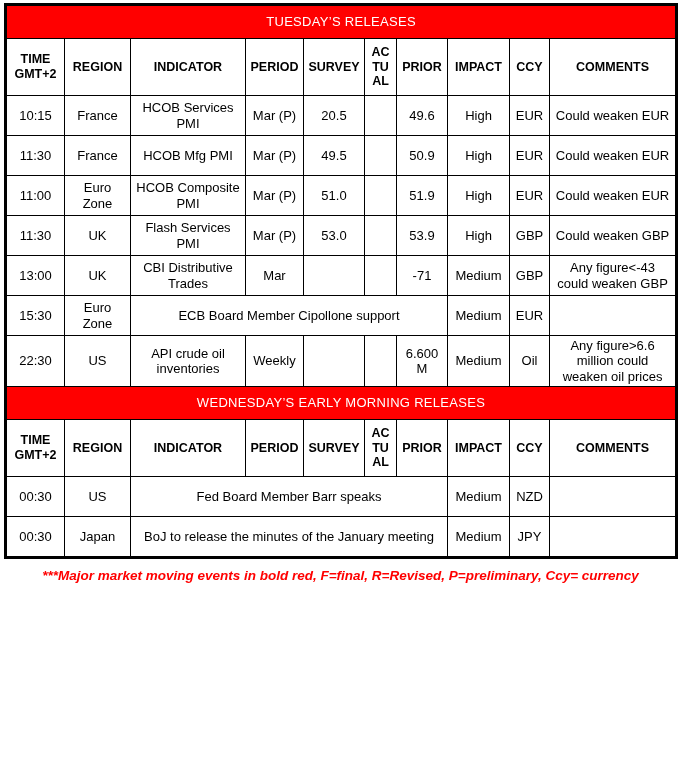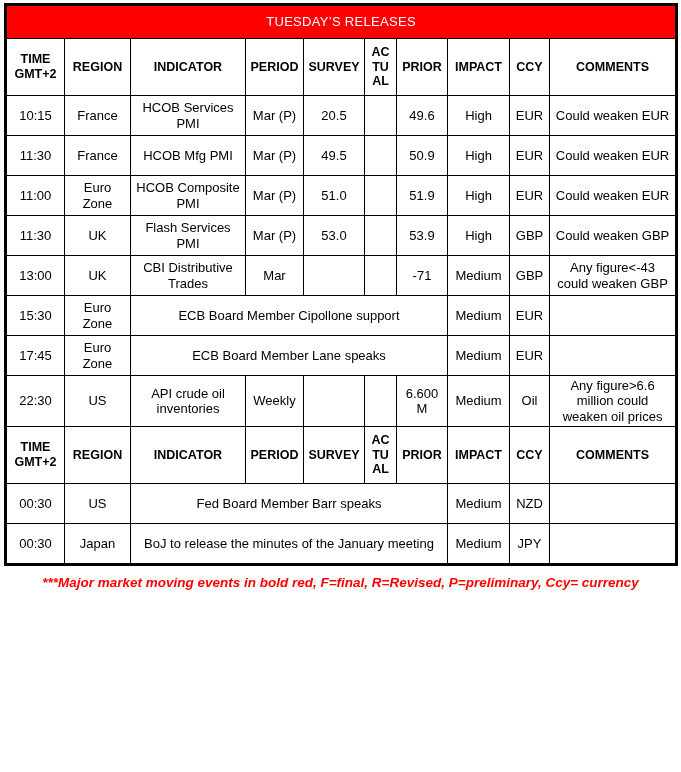--- a/index.html
+++ b/index.html
@@ -166,41 +166,35 @@
         <tr class="data-row">
           <td>15:30</td>
           <td>Euro
 Zone</td>
           <td colspan="5">ECB Board Member Cipollone support</td>
           <td>Medium</td>
           <td>EUR</td>
           <td></td>
         </tr>
         <tr class="data-row">
-          <td>17:45</td>
-          <td>Euro
-Zone</td>
-          <td colspan="5">ECB Board Member Lane speaks</td>
-          <td>Medium</td>
-          <td>EUR</td>
-          <td></td>
-        </tr>
-        <tr class="data-row">
           <td>22:30</td>
           <td>US</td>
           <td>API crude oil
 inventories</td>
           <td>Weekly</td>
           <td></td>
           <td></td>
           <td>6.600
 M</td>
           <td>Medium</td>
           <td>Oil</td>
           <td>Any figure&gt;6.6 million could weaken oil prices</td>
+        </tr>
+        <tr>
+          <td class="banner" colspan="10">WEDNESDAY’S EARLY MORNING RELEASES</td>
         </tr>
         <tr>
           <th>TIME
 GMT+2</th>
           <th>REGION</th>
           <th>INDICATOR</th>
           <th>PERIOD</th>
           <th>SURVEY</th>
           <th>AC
 TU

